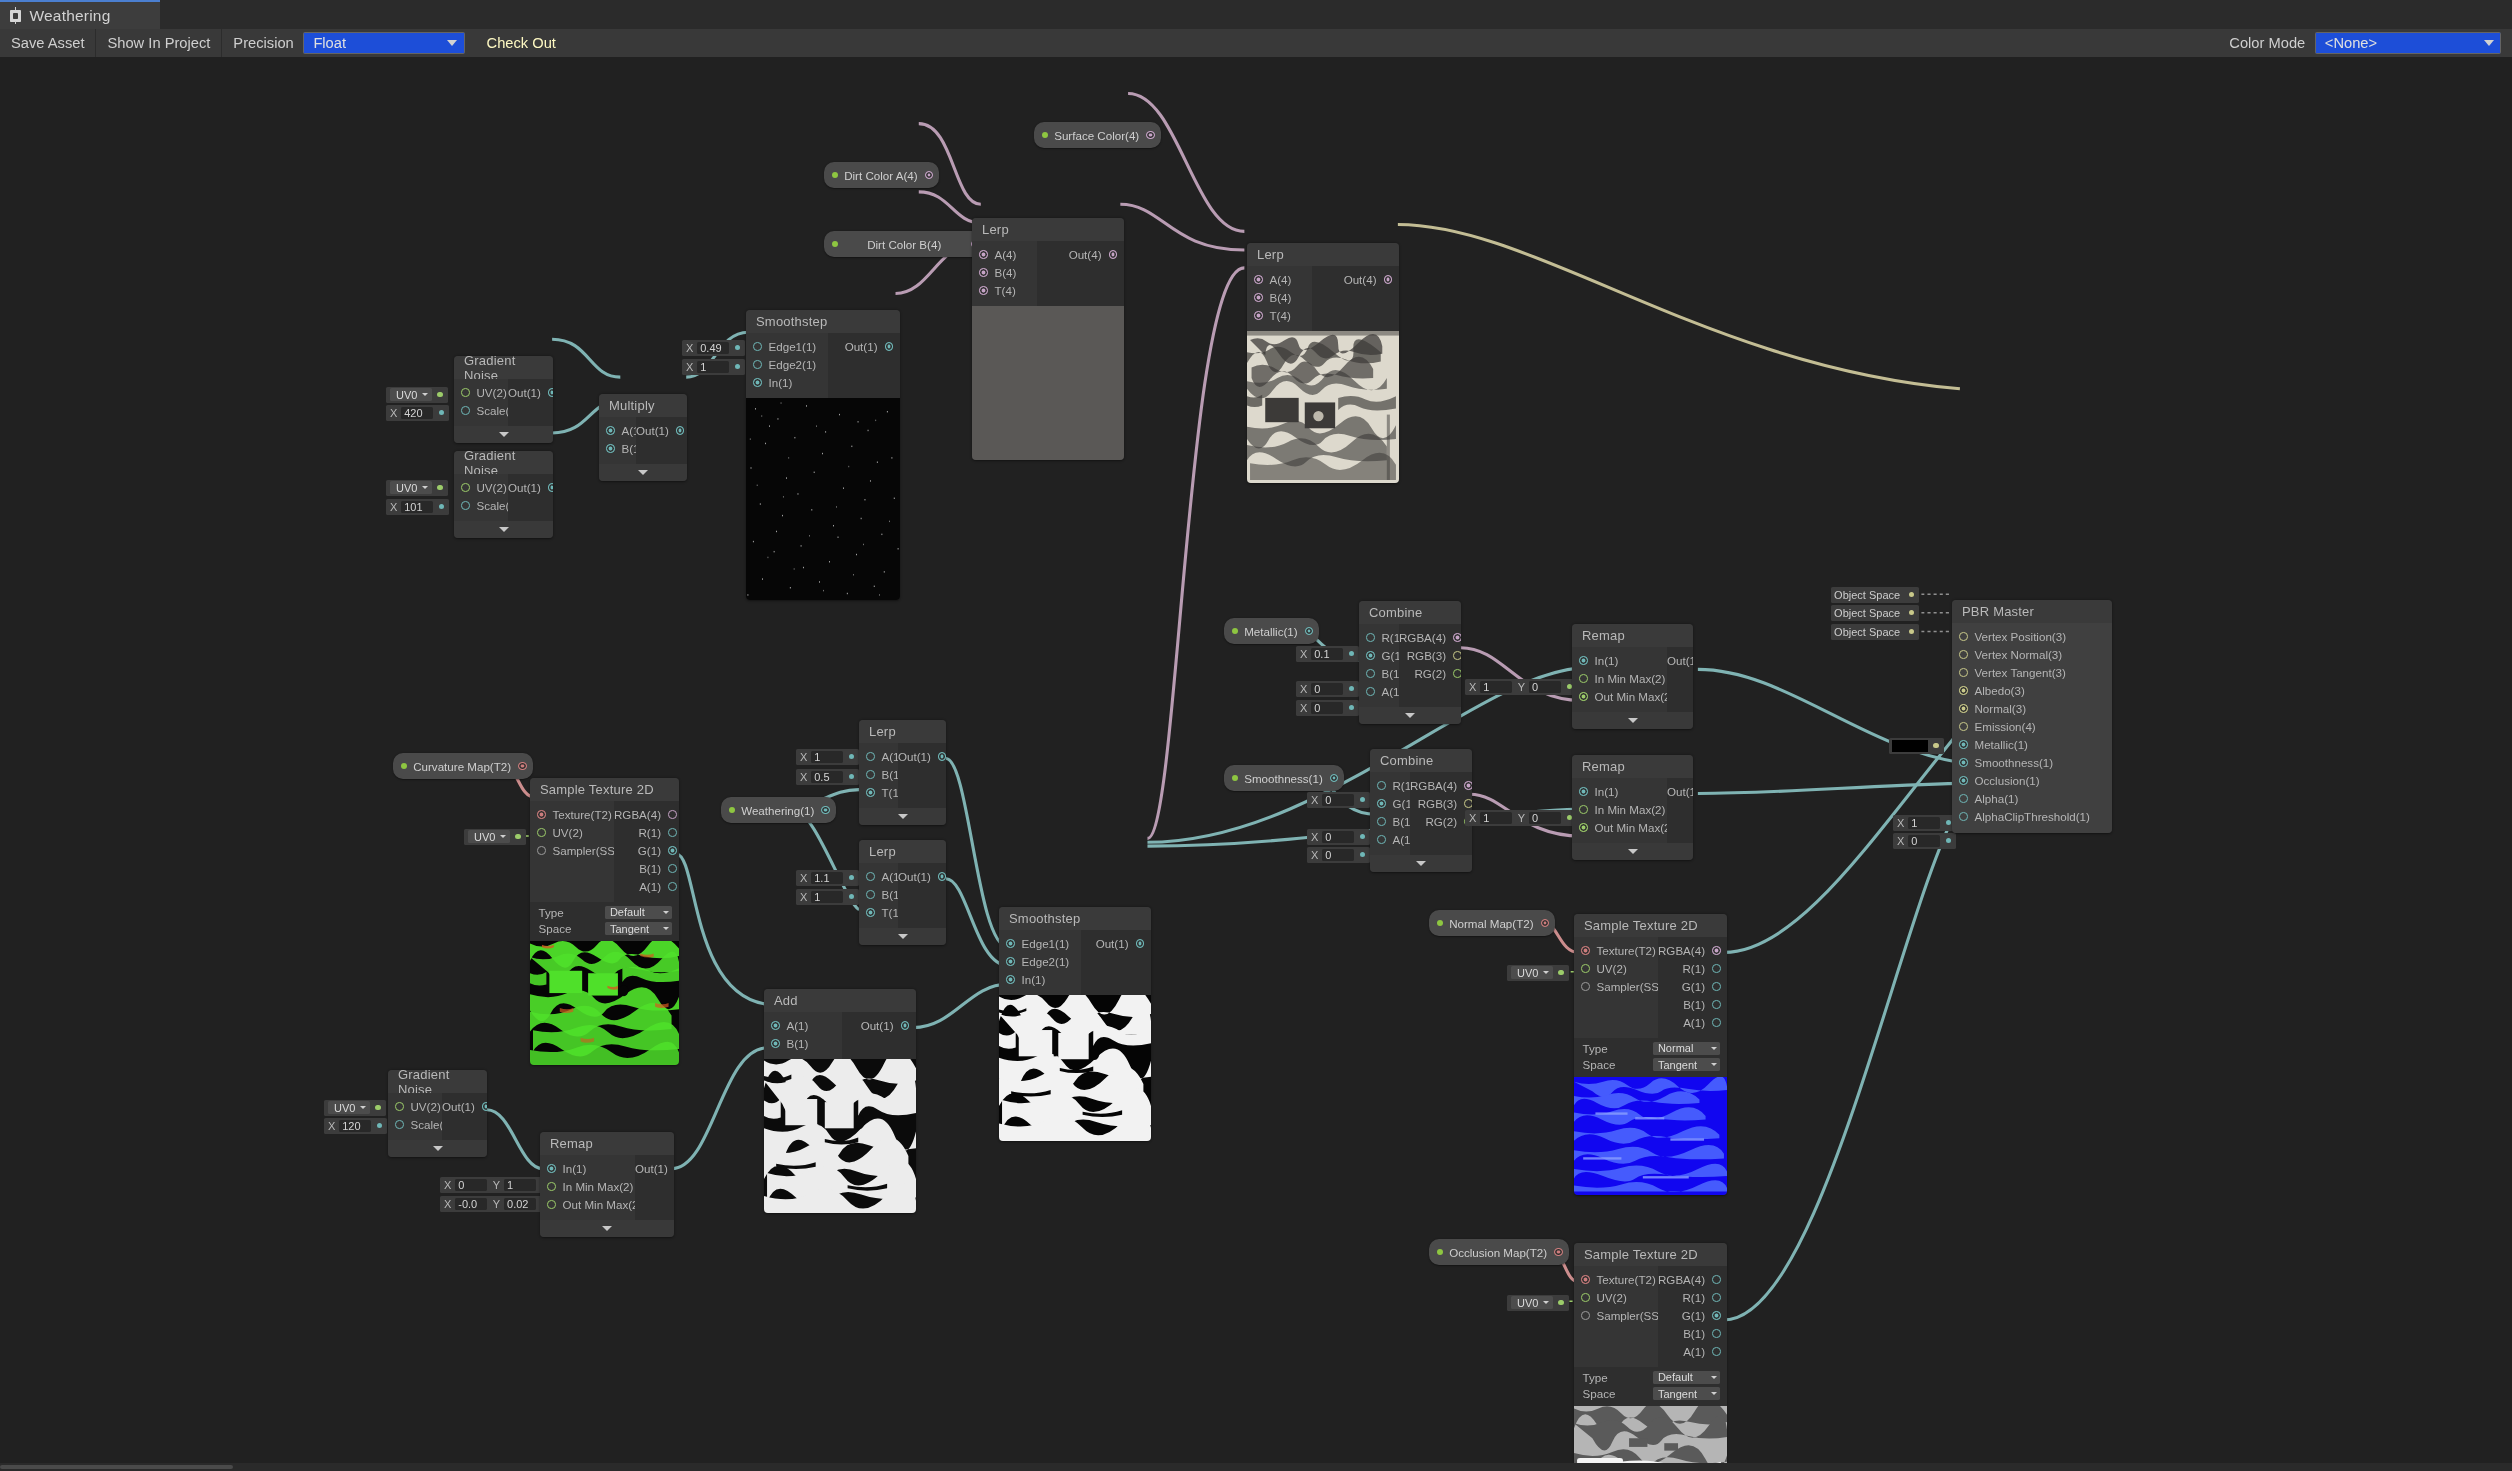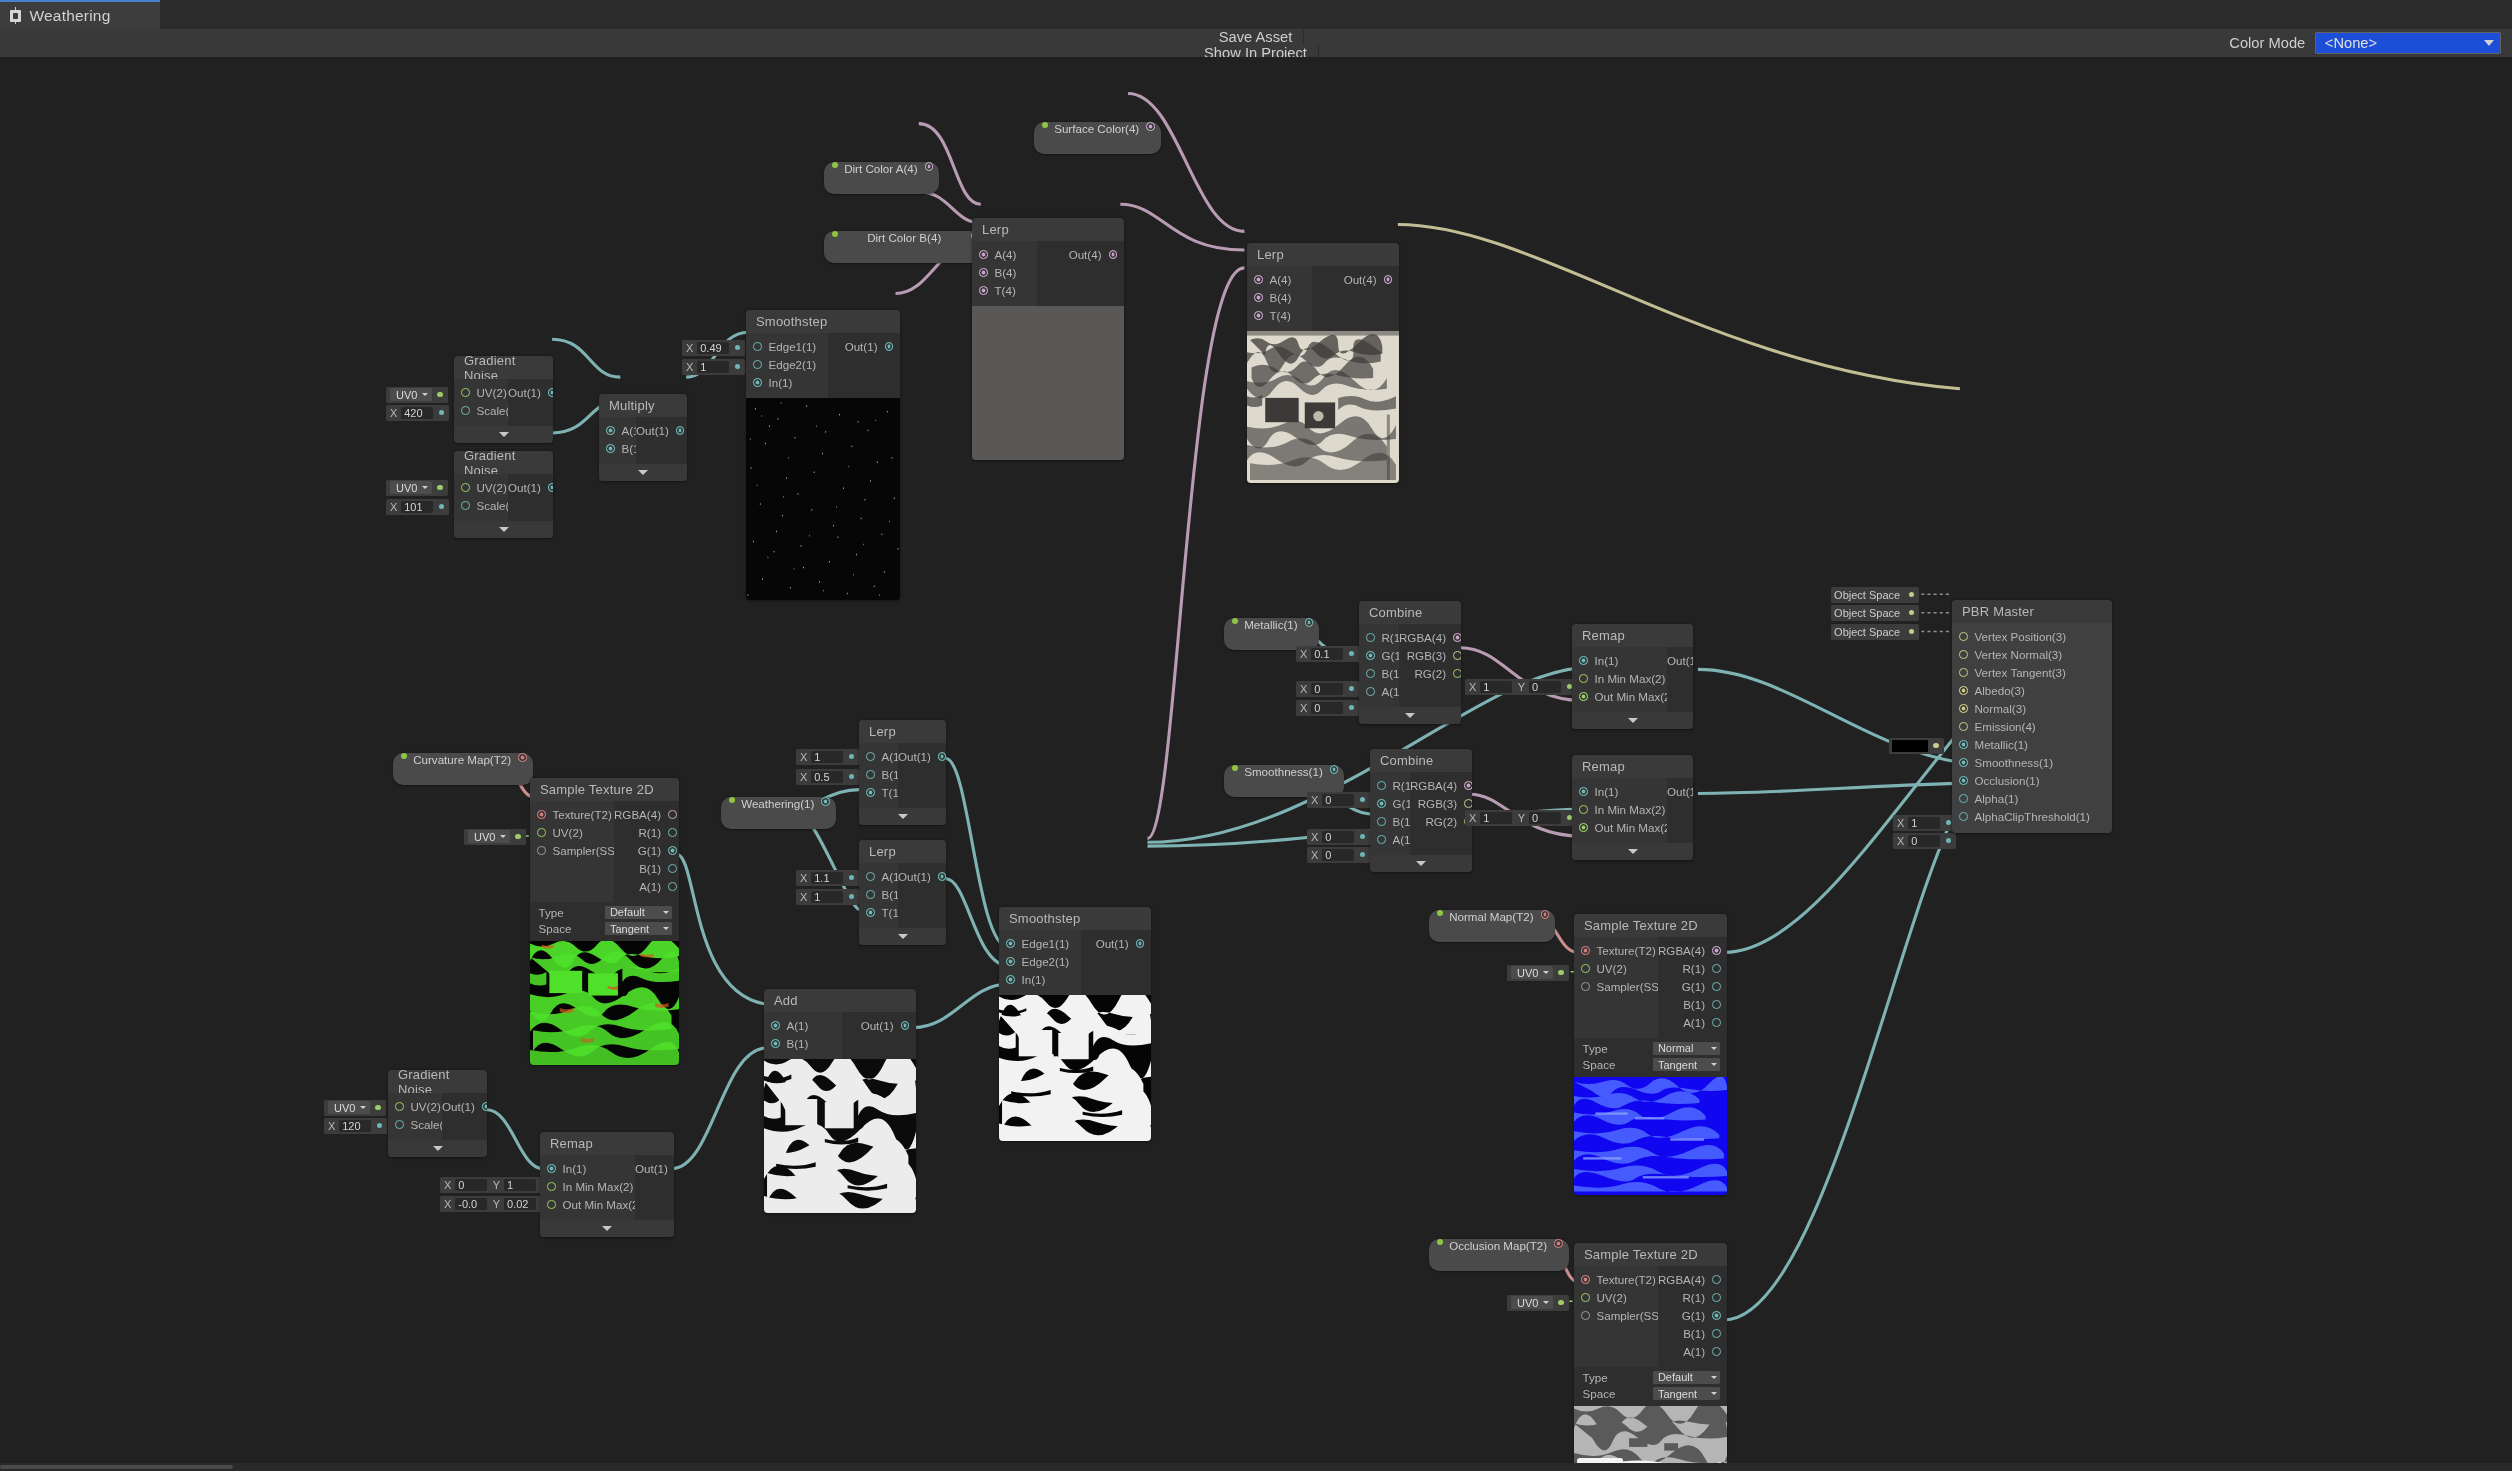--- a/index.html
+++ b/index.html
@@ -14,21 +14,21 @@
   #tab{position:absolute;left:0;top:0;height:29px;width:160px;background:#3d3d3d;
        border-top:2.3px solid #4b7fd0;box-sizing:border-box;display:flex;align-items:center;gap:6.2px;padding-left:7.8px;}
   #tab .ticon{width:15.5px;height:17px;position:relative;flex:0 0 auto;}
   #tab .ticon .bd{position:absolute;left:2.3px;top:3.1px;width:11px;height:11.6px;background:#d6d6d6;border-radius:0.8px;}
   #tab .ticon .bd:after{content:"";position:absolute;left:3.1px;top:3.1px;width:4.7px;height:5.4px;background:#3d3d3d;border-radius:0.8px;}
   #tab .ticon .pin{position:absolute;left:7px;top:0;width:1.6px;height:3.9px;background:#cfcfcf;}
   #tab .ticon .pin2{position:absolute;left:7px;top:14px;width:1.6px;height:3.1px;background:#cfcfcf;}
   #tab .tlabel{font-size:15.5px;color:#d2d2d2;letter-spacing:0.2px;}
   
   #toolbar{position:absolute;left:0;top:29px;width:2512px;height:28px;background:#393939;
-           border-bottom:0.8px solid #242424;display:flex;align-items:center;flex-direction:column;}
+           border-bottom:0.8px solid #242424;display:flex;align-items:center;}
   .tbtn{height:28px;display:flex;align-items:center;padding:0 11px;font-size:14.7px;color:#cfcfcf;
         border-right:0.8px solid #2c2c2c;cursor:default;}
   .tbtn.dim{color:#fef9c3;border-right:none;}
   .tlabel2{font-size:14.7px;color:#cfcfcf;padding:0 9.3px 0 11px;}
   .tdrop{height:20px;min-width:144px;background:#1d4ed8;border:0.8px solid #646464;border-radius:1.6px;
          display:flex;align-items:center;justify-content:space-between;padding:0 6.2px 0 9.3px;font-size:14.7px;color:#e0e0e0;}
   .tdrop .arrow{width:0;height:0;border-left:5.4px solid transparent;border-right:5.4px solid transparent;border-top:6.2px solid #d2d2d2;margin-left:7.8px;}
   #tb-right{position:absolute;right:11px;top:0;height:28px;display:flex;align-items:center;}
   
   #canvas{position:absolute;left:0;top:57px;width:2512px;height:1414px;background:#212121;overflow:hidden;}
@@ -53,21 +53,21 @@
   .port.out .lbl{margin-right:7px;}
   .node .foot{height:17px;background:#393939;display:flex;align-items:center;justify-content:center;}
   .chev{width:0;height:0;border-left:5.4px solid transparent;border-right:5.4px solid transparent;border-top:5.4px solid #c8c8c8;}
   .settings{background:#2e2e2e;padding:2.3px 7px 4.7px 8.5px;}
   .srow{display:flex;align-items:center;justify-content:space-between;height:16.3px;font-size:11.6px;color:#b5b5b5;}
   .sdrop{width:59px;height:13px;background:#4c4c4c;border-radius:1.6px;display:flex;align-items:center;
          justify-content:space-between;padding:0 3.1px 0 4.7px;font-size:11px;color:#dcdcdc;}
   .sdrop .a2{width:0;height:0;border-left:3.9px solid transparent;border-right:3.9px solid transparent;border-top:3.9px solid #cfcfcf;}
   .preview{display:block;width:100%;}
   
-  .pill{position:absolute;height:32px;background:#4a4a4a;border-radius:10px;display:flex;align-items:flex-start;
+  .pill{position:absolute;height:26px;background:#4a4a4a;border-radius:10px;display:flex;align-items:center;
         padding:0 6.2px 0 7.8px;font-size:11.6px;color:#cfcfcf;white-space:nowrap;box-shadow:0 0.8px 1.6px rgba(0,0,0,.4);}
   .pill .pdot{width:6.2px;height:6.2px;border-radius:50%;background:#8ec641;margin-right:6.2px;flex:0 0 auto;}
   .pill .po{margin-left:7px;}
   
   .slot{position:absolute;height:15.5px;background:#3c3c3c;border-radius:1.6px;display:flex;align-items:center;
         padding-left:3.9px;font-size:11px;color:#b9b9b9;}
   .slot .fld{background:#282828;border-radius:1.6px;height:12.4px;min-width:26px;padding:0 3.1px;margin-left:3.9px;
              display:flex;align-items:center;font-size:11px;color:#d4d4d4;overflow:hidden;}
   .slot .sdot{width:5.4px;height:5.4px;border-radius:50%;background:#6fb7b7;margin:0 5.4px;flex:0 0 auto;}
   .slot .sdot.grn{background:#9ccc6a;}

